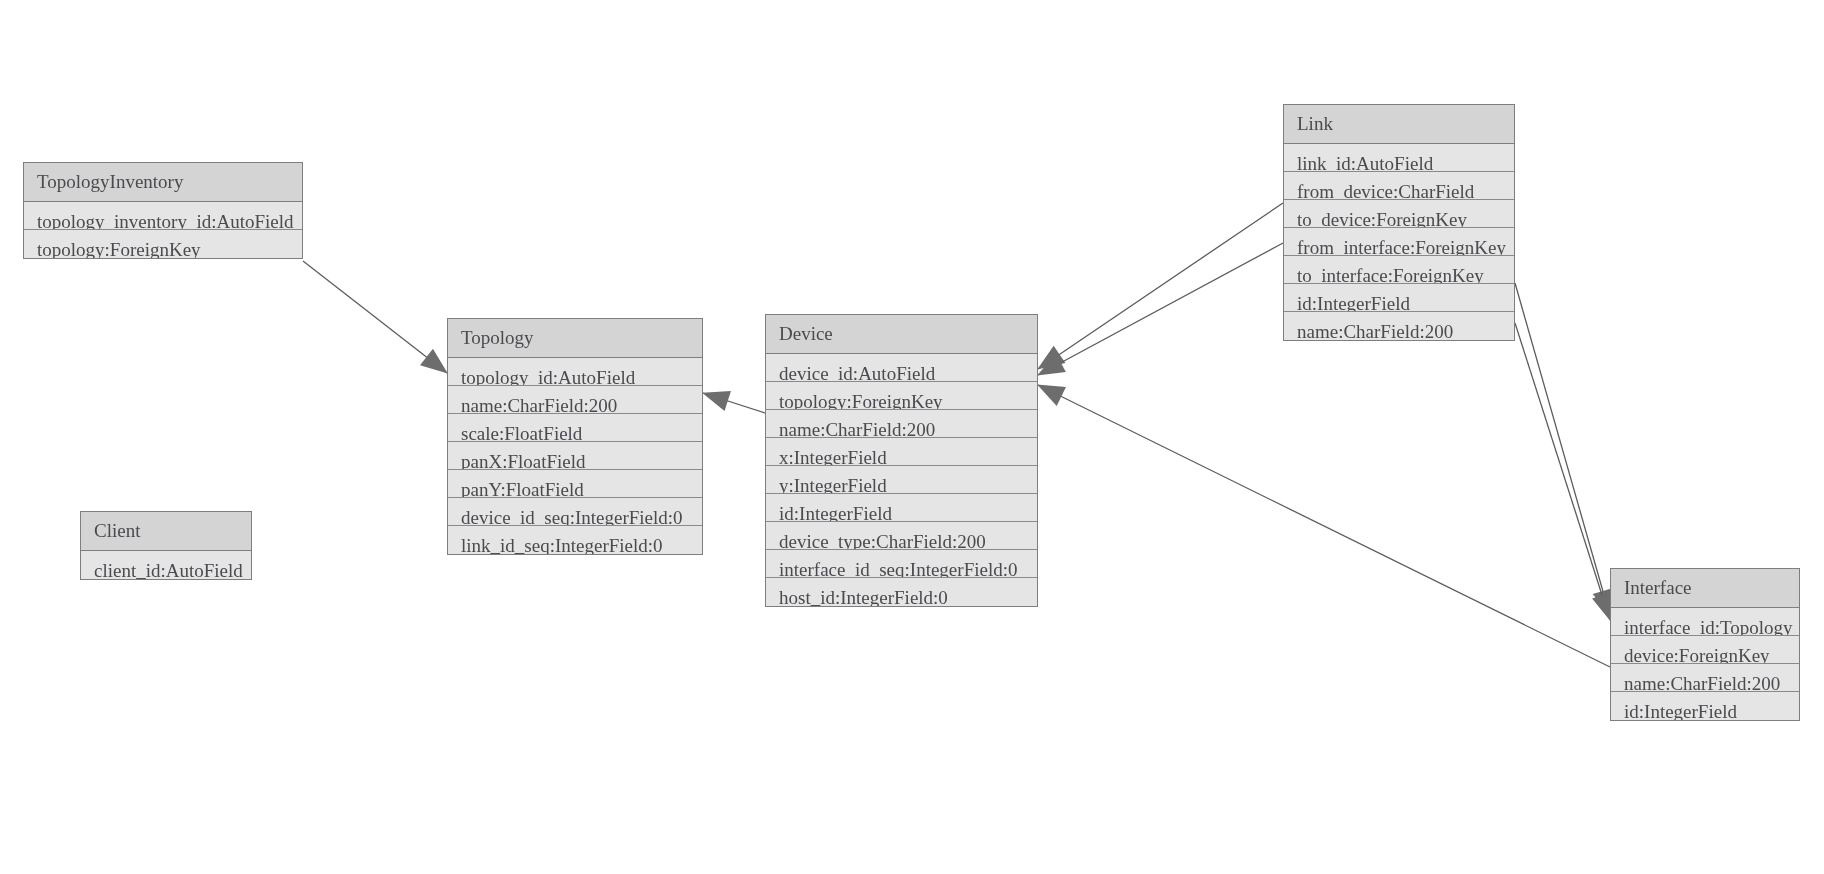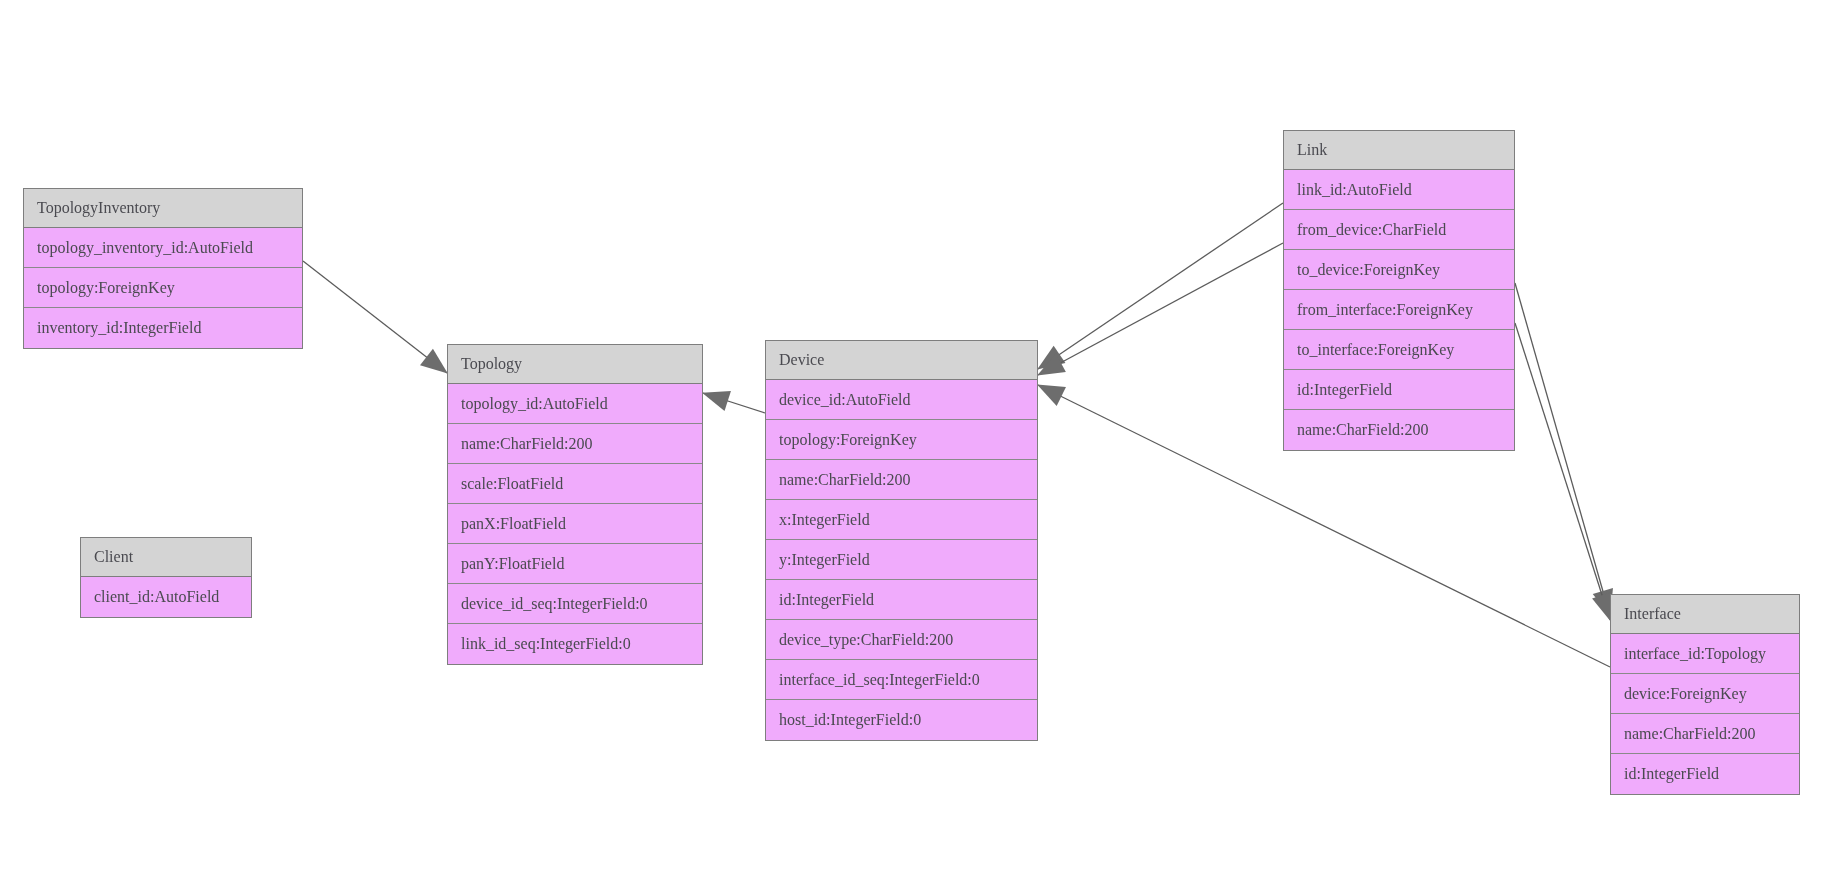--- a/index.html
+++ b/index.html
@@ -18,38 +18,37 @@
   #edge-layer {
     position: absolute;
     left: 0;
     top: 0;
     pointer-events: none;
   }
   .entity {
     position: absolute;
     box-sizing: border-box;
     border: 1.5px solid #7e7e7e;
-    background: #f0abfc;
+    background: #e5e5e5;
     color: #4a4a50;
-    font-size: 16px;
-    margin-top: 26px;
+    font-size: 19px;
   }
   .entity-header {
     box-sizing: border-box;
     height: 39px;
     line-height: 38px;
     padding-left: 13px;
     background: #d4d4d4;
     border-bottom: 1.5px solid #7e7e7e;
     white-space: nowrap;
     overflow: hidden;
   }
   .entity-row {
     box-sizing: border-box;
-    height: 40px;
+    height: 28px;
     line-height: 39px;
     padding-left: 13px;
     border-bottom: 1px solid #8a8a8a;
     white-space: nowrap;
     overflow: hidden;
   }
   .entity-row:last-child {
     border-bottom: none;
   }
 </style>
@@ -71,21 +70,20 @@
         <line x1="1610" y1="667" x2="1038" y2="385" stroke="#5c5c5c" stroke-width="1.3" marker-end="url(#arrowhead)"></line>
         <line x1="1515" y1="283" x2="1610" y2="616" stroke="#5c5c5c" stroke-width="1.3" marker-end="url(#arrowhead)"></line>
         <line x1="1515" y1="323" x2="1610" y2="620" stroke="#5c5c5c" stroke-width="1.3" marker-end="url(#arrowhead)"></line>
       </g>
   </svg>
   <div id="entity-layer">
       <div class="entity" style="left: 23px; top: 162px; width: 280px;">
         <div class="entity-header">TopologyInventory</div>
         <div class="entity-row">topology_inventory_id:AutoField</div>
         <div class="entity-row">topology:ForeignKey</div>
-        <div class="entity-row">inventory_id:IntegerField</div>
       </div>
       <div class="entity" style="left: 447px; top: 318px; width: 256px;">
         <div class="entity-header">Topology</div>
         <div class="entity-row">topology_id:AutoField</div>
         <div class="entity-row">name:CharField:200</div>
         <div class="entity-row">scale:FloatField</div>
         <div class="entity-row">panX:FloatField</div>
         <div class="entity-row">panY:FloatField</div>
         <div class="entity-row">device_id_seq:IntegerField:0</div>
         <div class="entity-row">link_id_seq:IntegerField:0</div>

